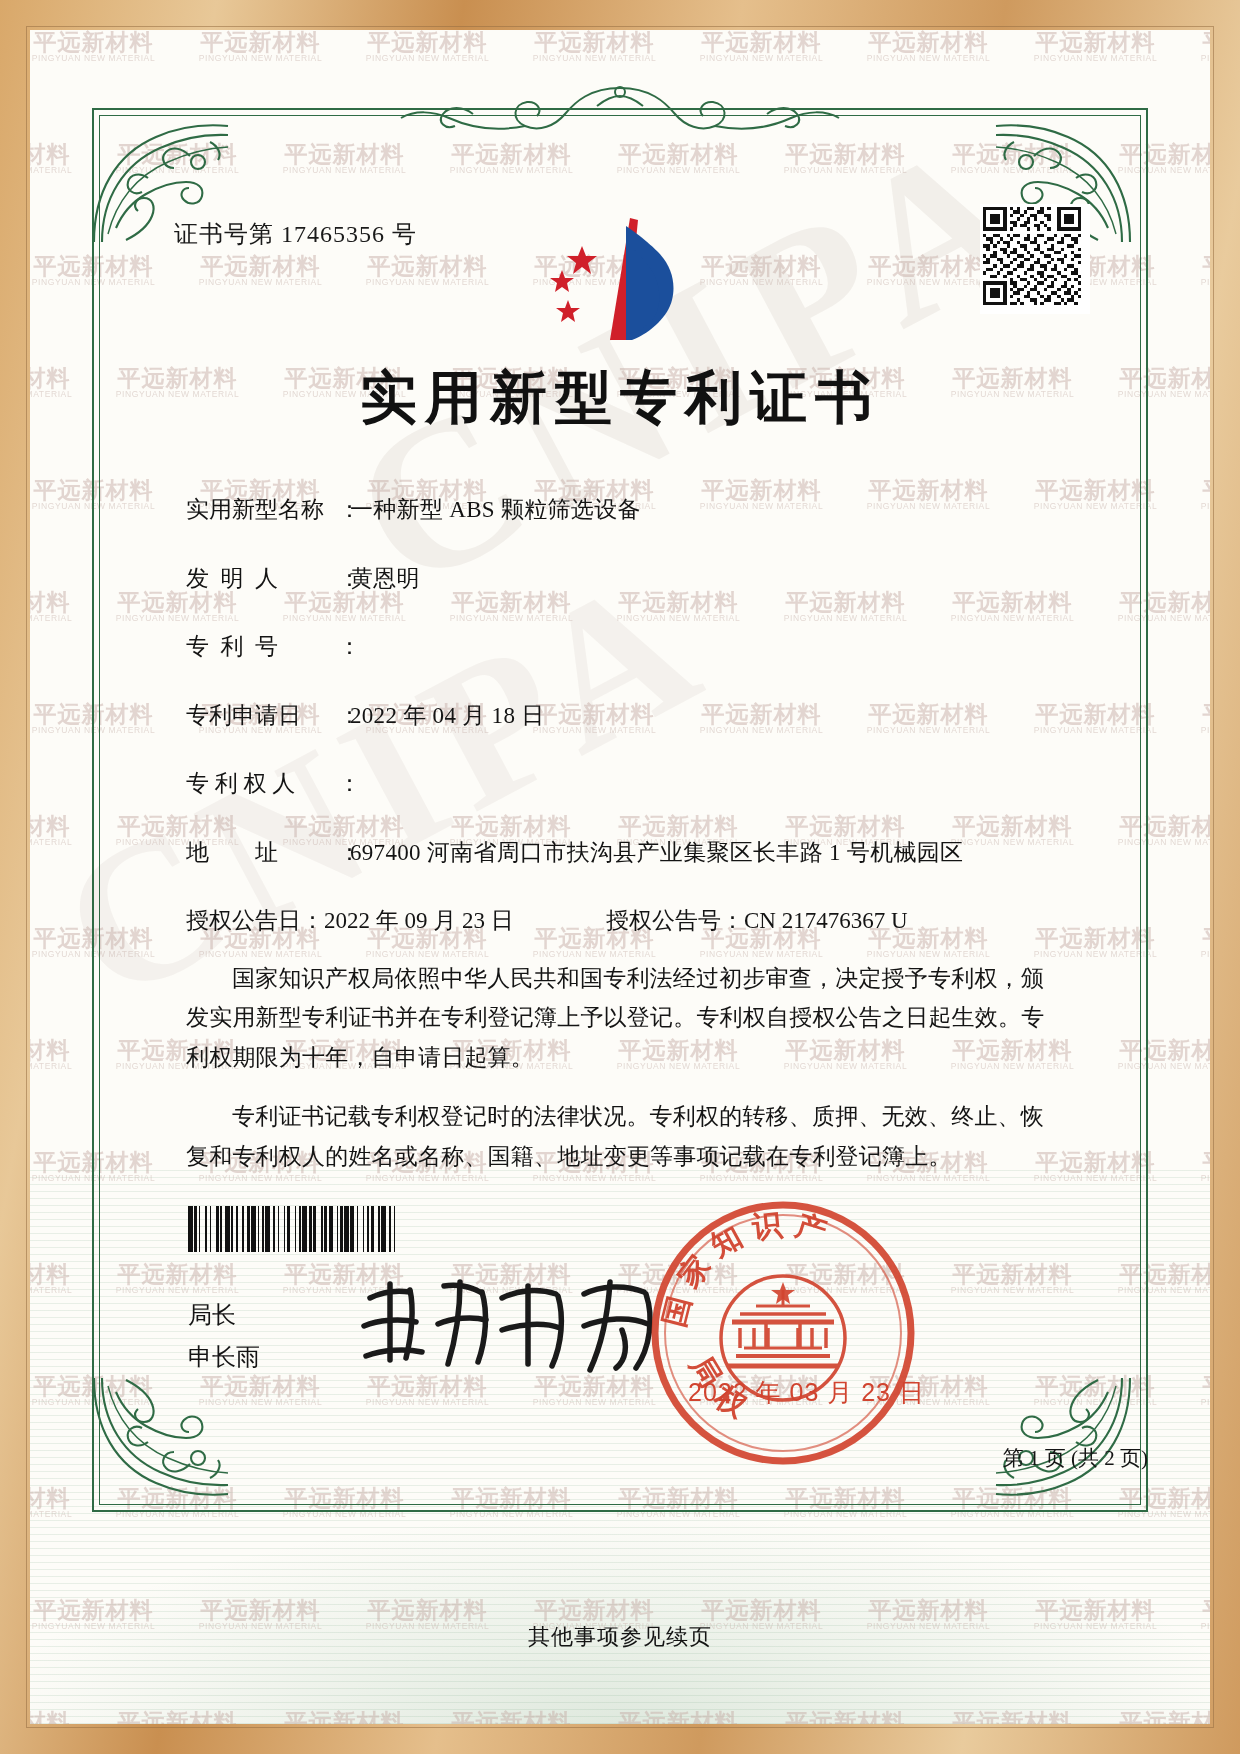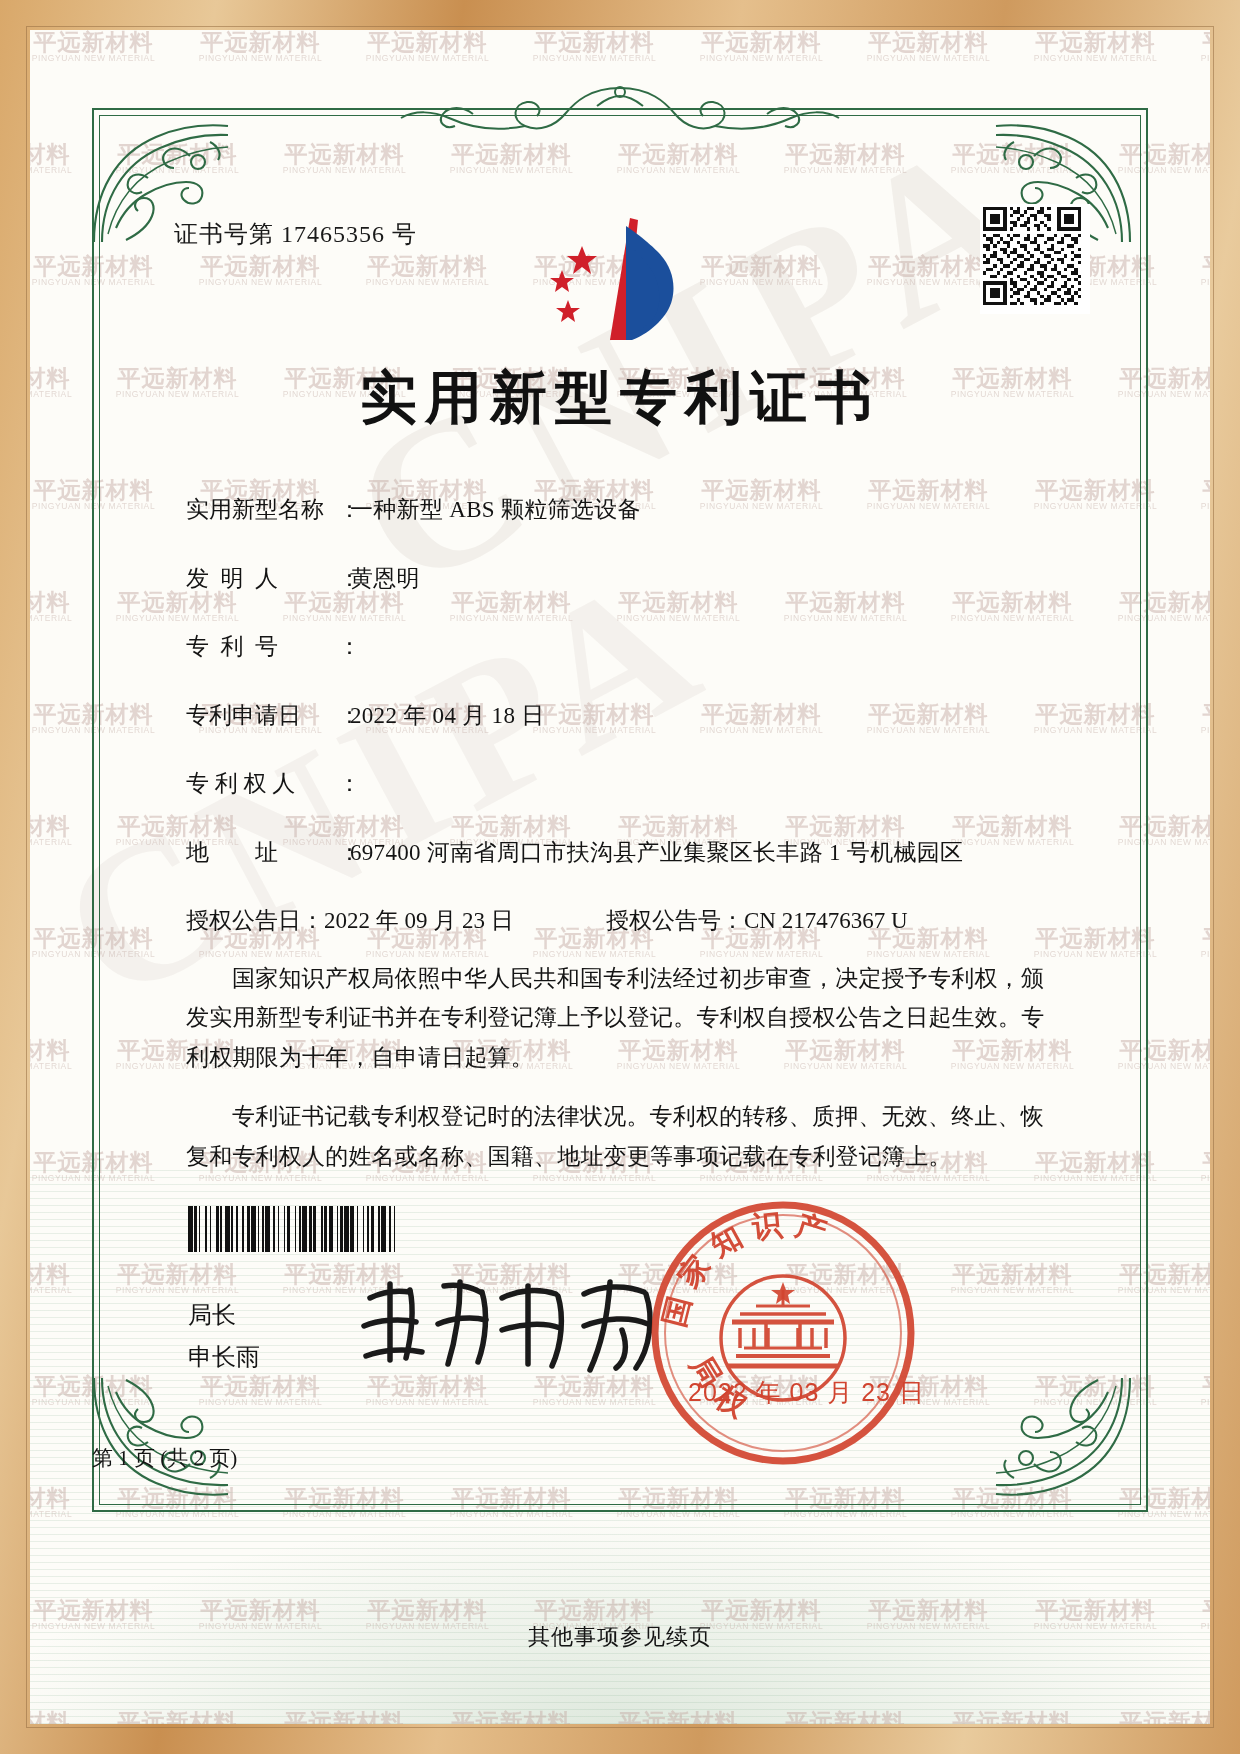--- a/index.html
+++ b/index.html
@@ -266,21 +266,21 @@
     left: 596px; top: 1268px;
     font-size: 25px;
     color: #d1442f;
     letter-spacing: 1px;
     font-family: "Liberation Sans", sans-serif;
   }
 
   .page-num {
     position: absolute;
     left: 0; right: 0; top: 1336px;
-    text-align: left;
+    text-align: right;
     font-size: 21px;
     color: #141414;
   }
 
   .footer-note {
     position: absolute;
     left: 0; right: 0; top: 1592px;
     text-align: center;
     font-size: 22px;
     color: #141414;

